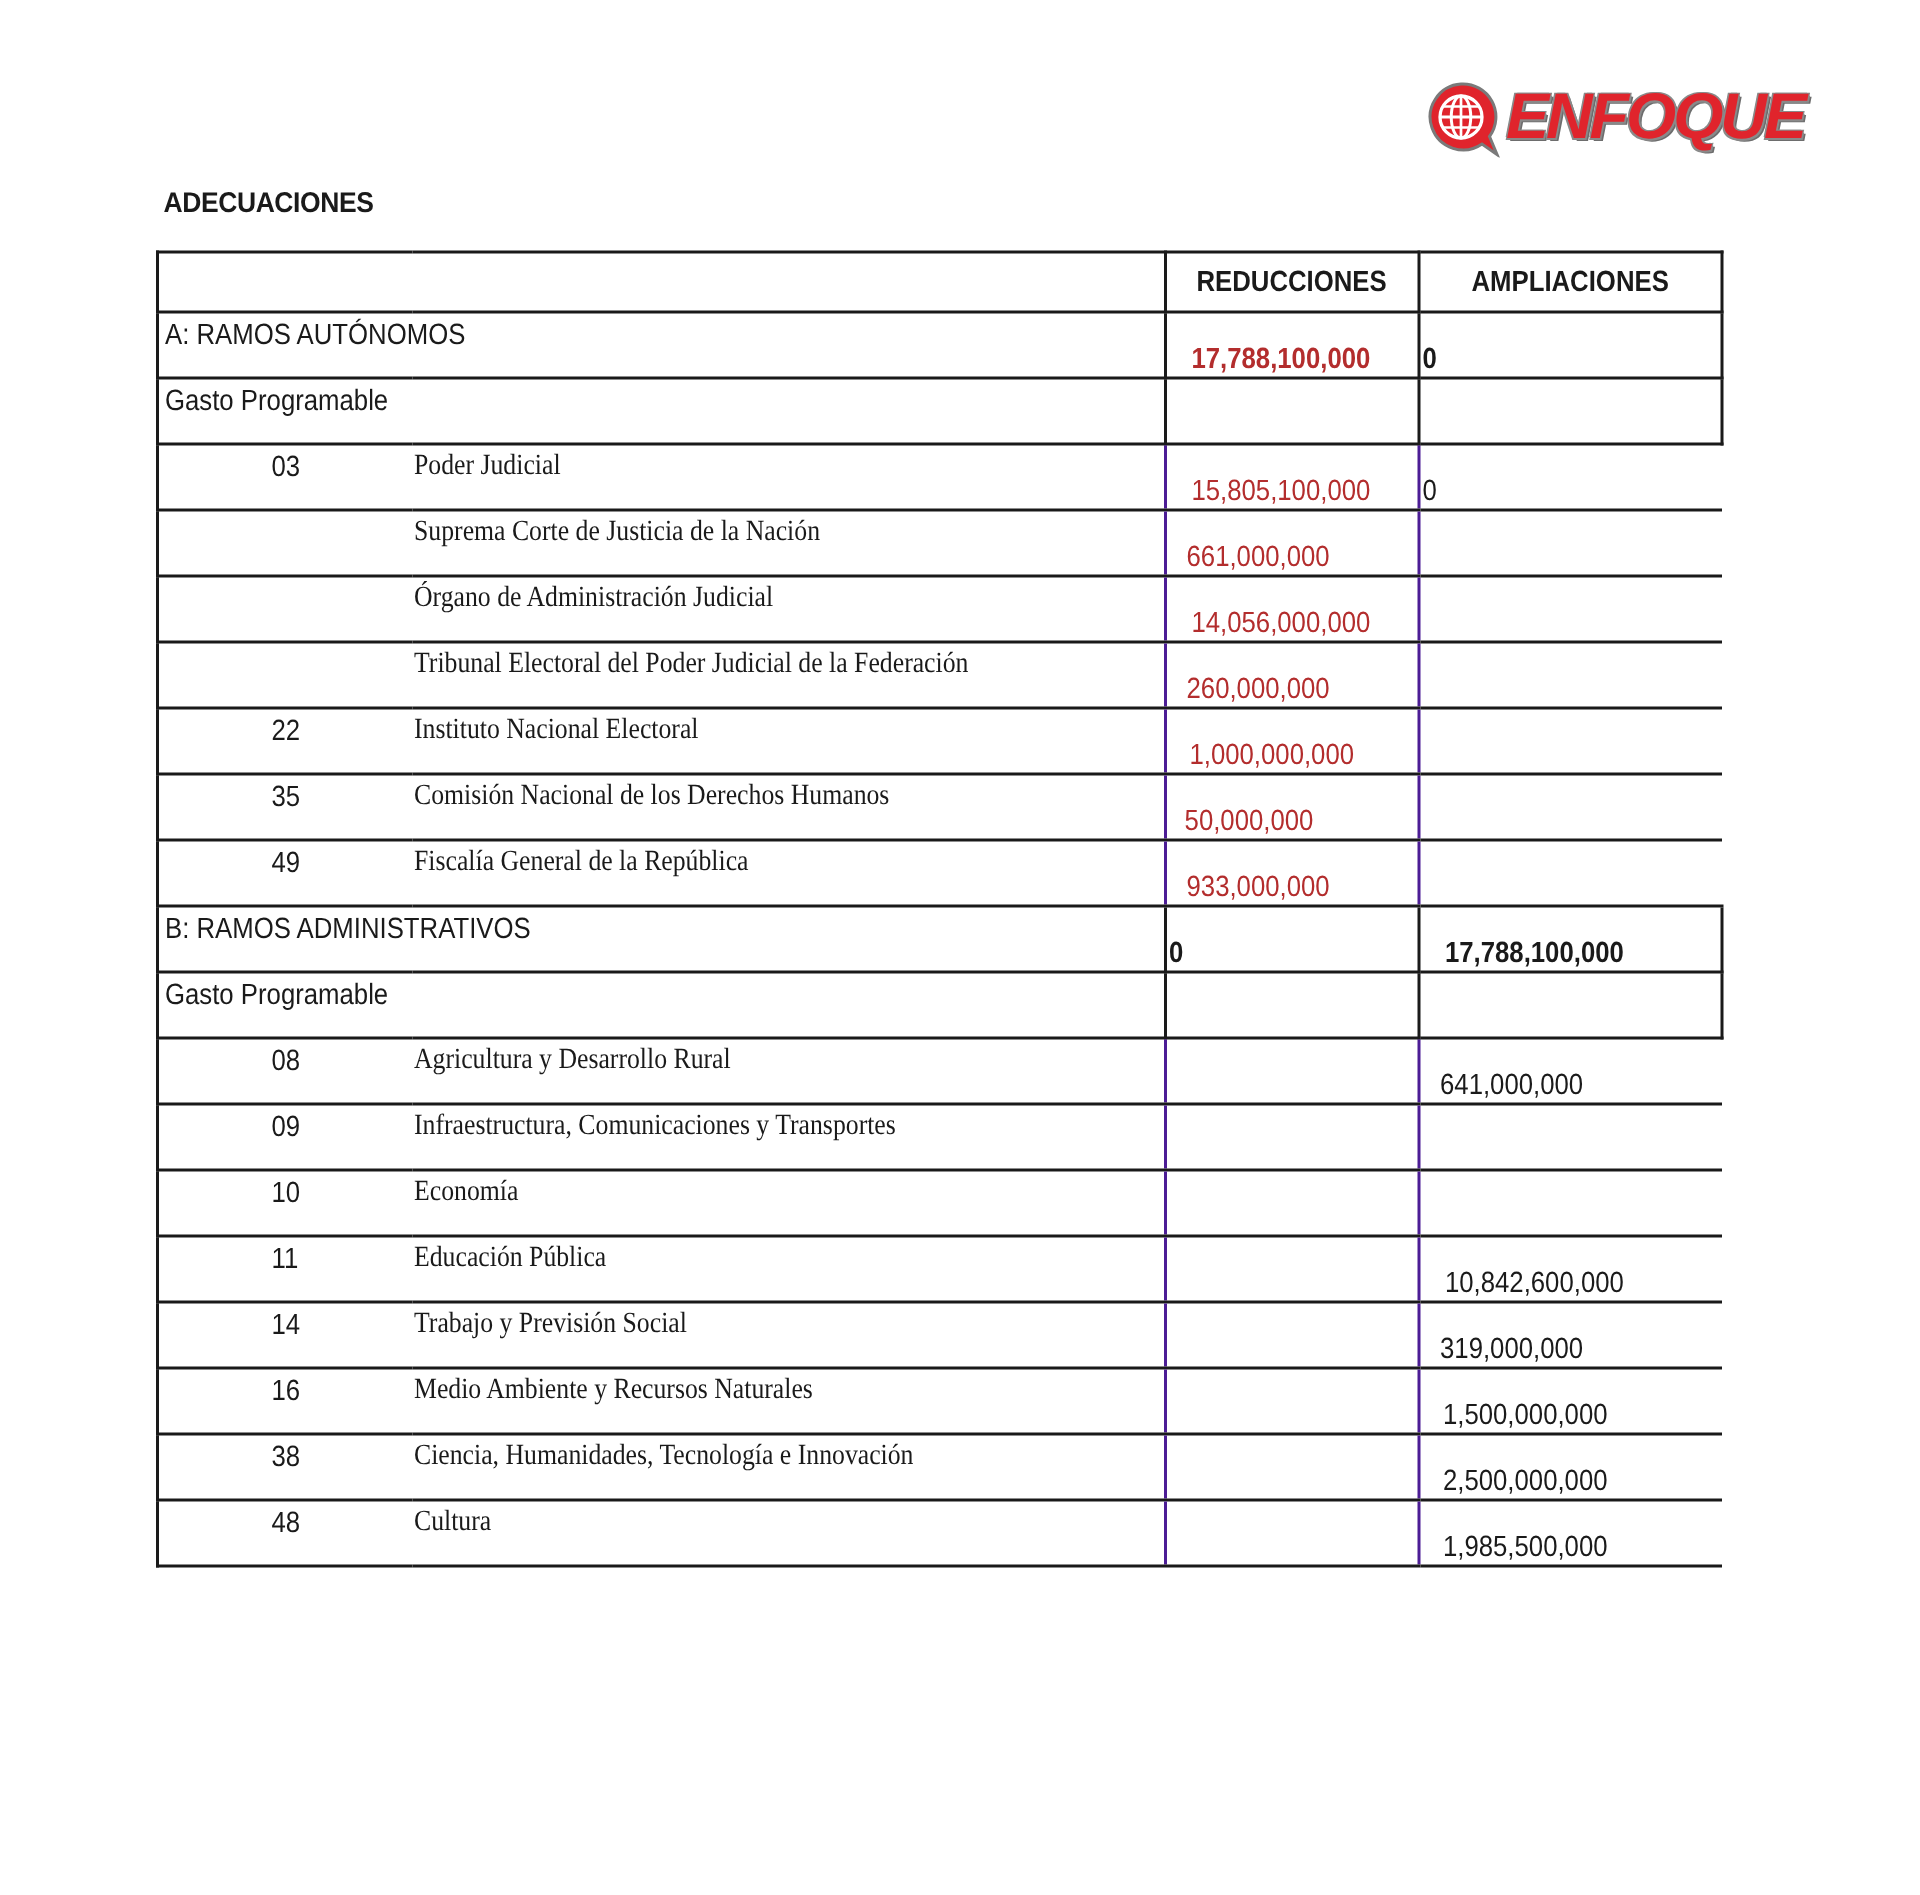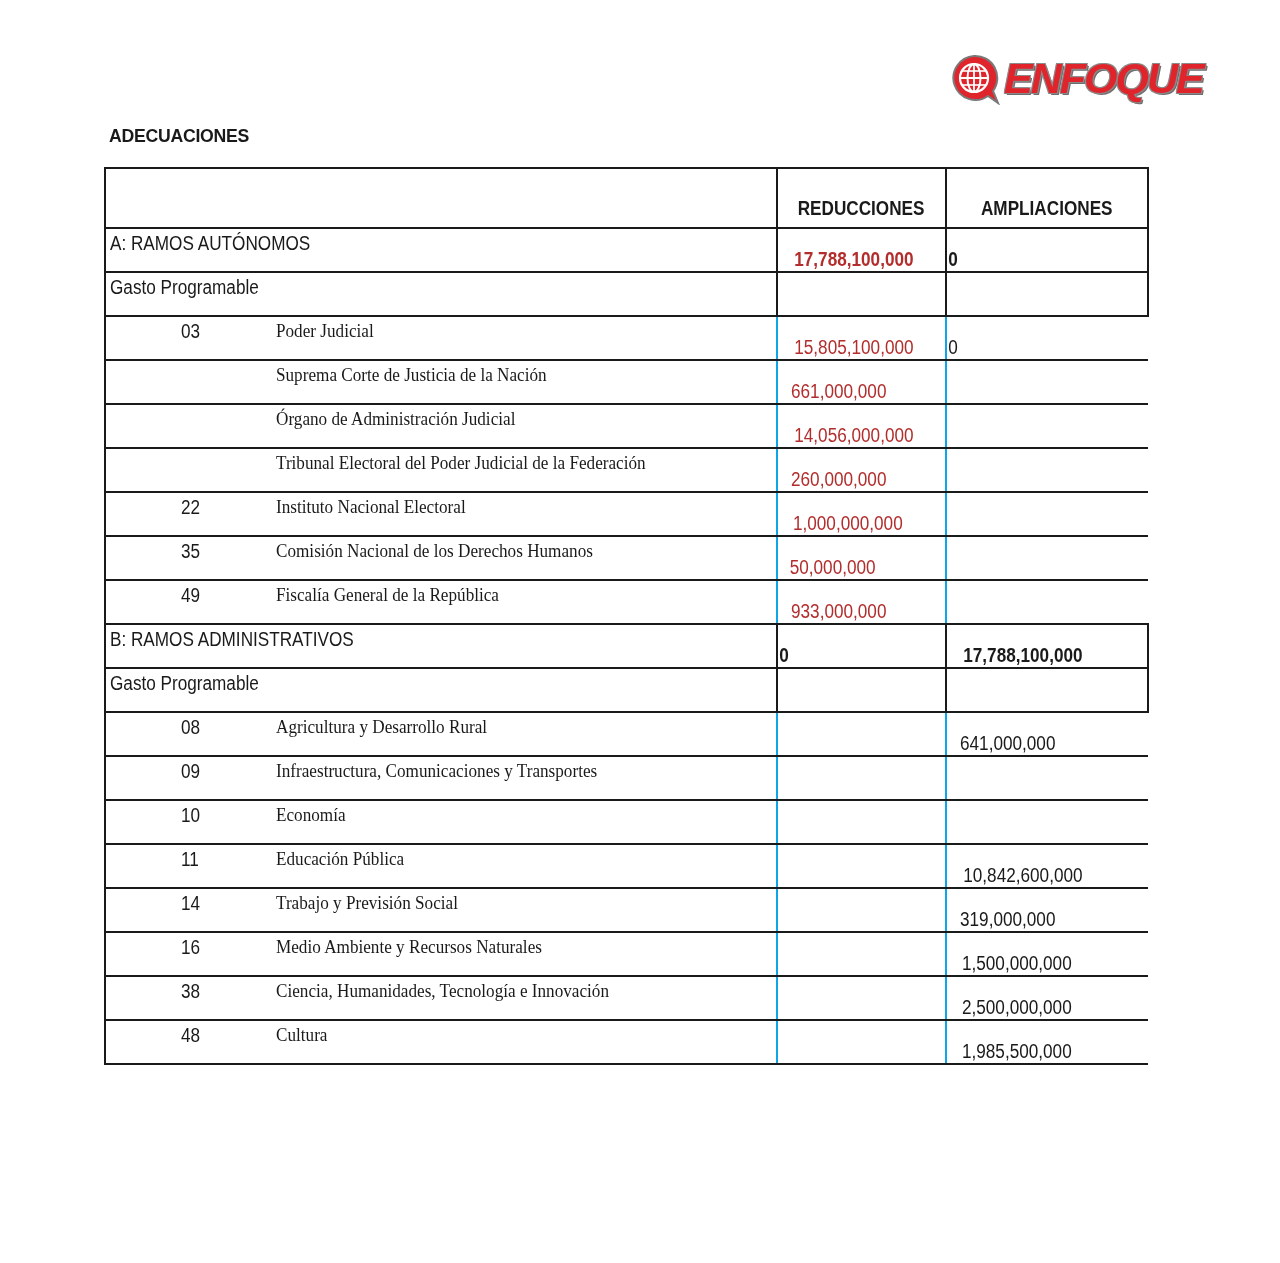--- a/index.html
+++ b/index.html
@@ -19,26 +19,26 @@
   table { position: absolute; left: 104px; top: 167px; border-collapse: collapse;
           width: 1045px; table-layout: fixed; }
   col.c-code { width: 170px; }
   col.c-name { width: 502px; }
   col.c-red  { width: 169px; }
   col.c-amp  { width: 202px; }
   td { border: 2px solid #1a1a1a; height: 38px; padding: 0; font-size: 19.5px; line-height: 20px;
        white-space: nowrap; overflow: hidden; }
   tr.row td { border-left: none; border-right: none; }
   tr.row td:first-child { border-left: 2px solid #1a1a1a; }
-  tr.row td.num { border-left: 2px solid #0ea5e9; }
+  tr.row td.num { border-left: 2px solid #4c1d95; }
   tr.row td.code, tr.row td.name { border-right: none; }
   td .t { display: inline-block; transform: scaleX(0.88); transform-origin: left center; }
   td.num .t { transform-origin: right center; }
 
-  td.hdr { text-align: center; font-weight: bold; vertical-align: middle; padding-top: 20px; }
+  td.hdr { text-align: center; font-weight: bold; vertical-align: middle; padding-top: 0; }
   td.hdr .t { transform-origin: center; }
   td.section { font-weight: normal; vertical-align: top; padding: 4px 0 0 4px; }
   td.code { vertical-align: top; padding: 4px 0 0 75px; }
   td.name { vertical-align: top; padding: 4px 0 0 1px; font-family: Liberation Serif, serif; }
   td.num { vertical-align: bottom; padding: 0 3px 2px 0; }
   td.bold { font-weight: bold; }
   td.red { color: #b32d2d; }
 </style>
 </head>
 <body>

